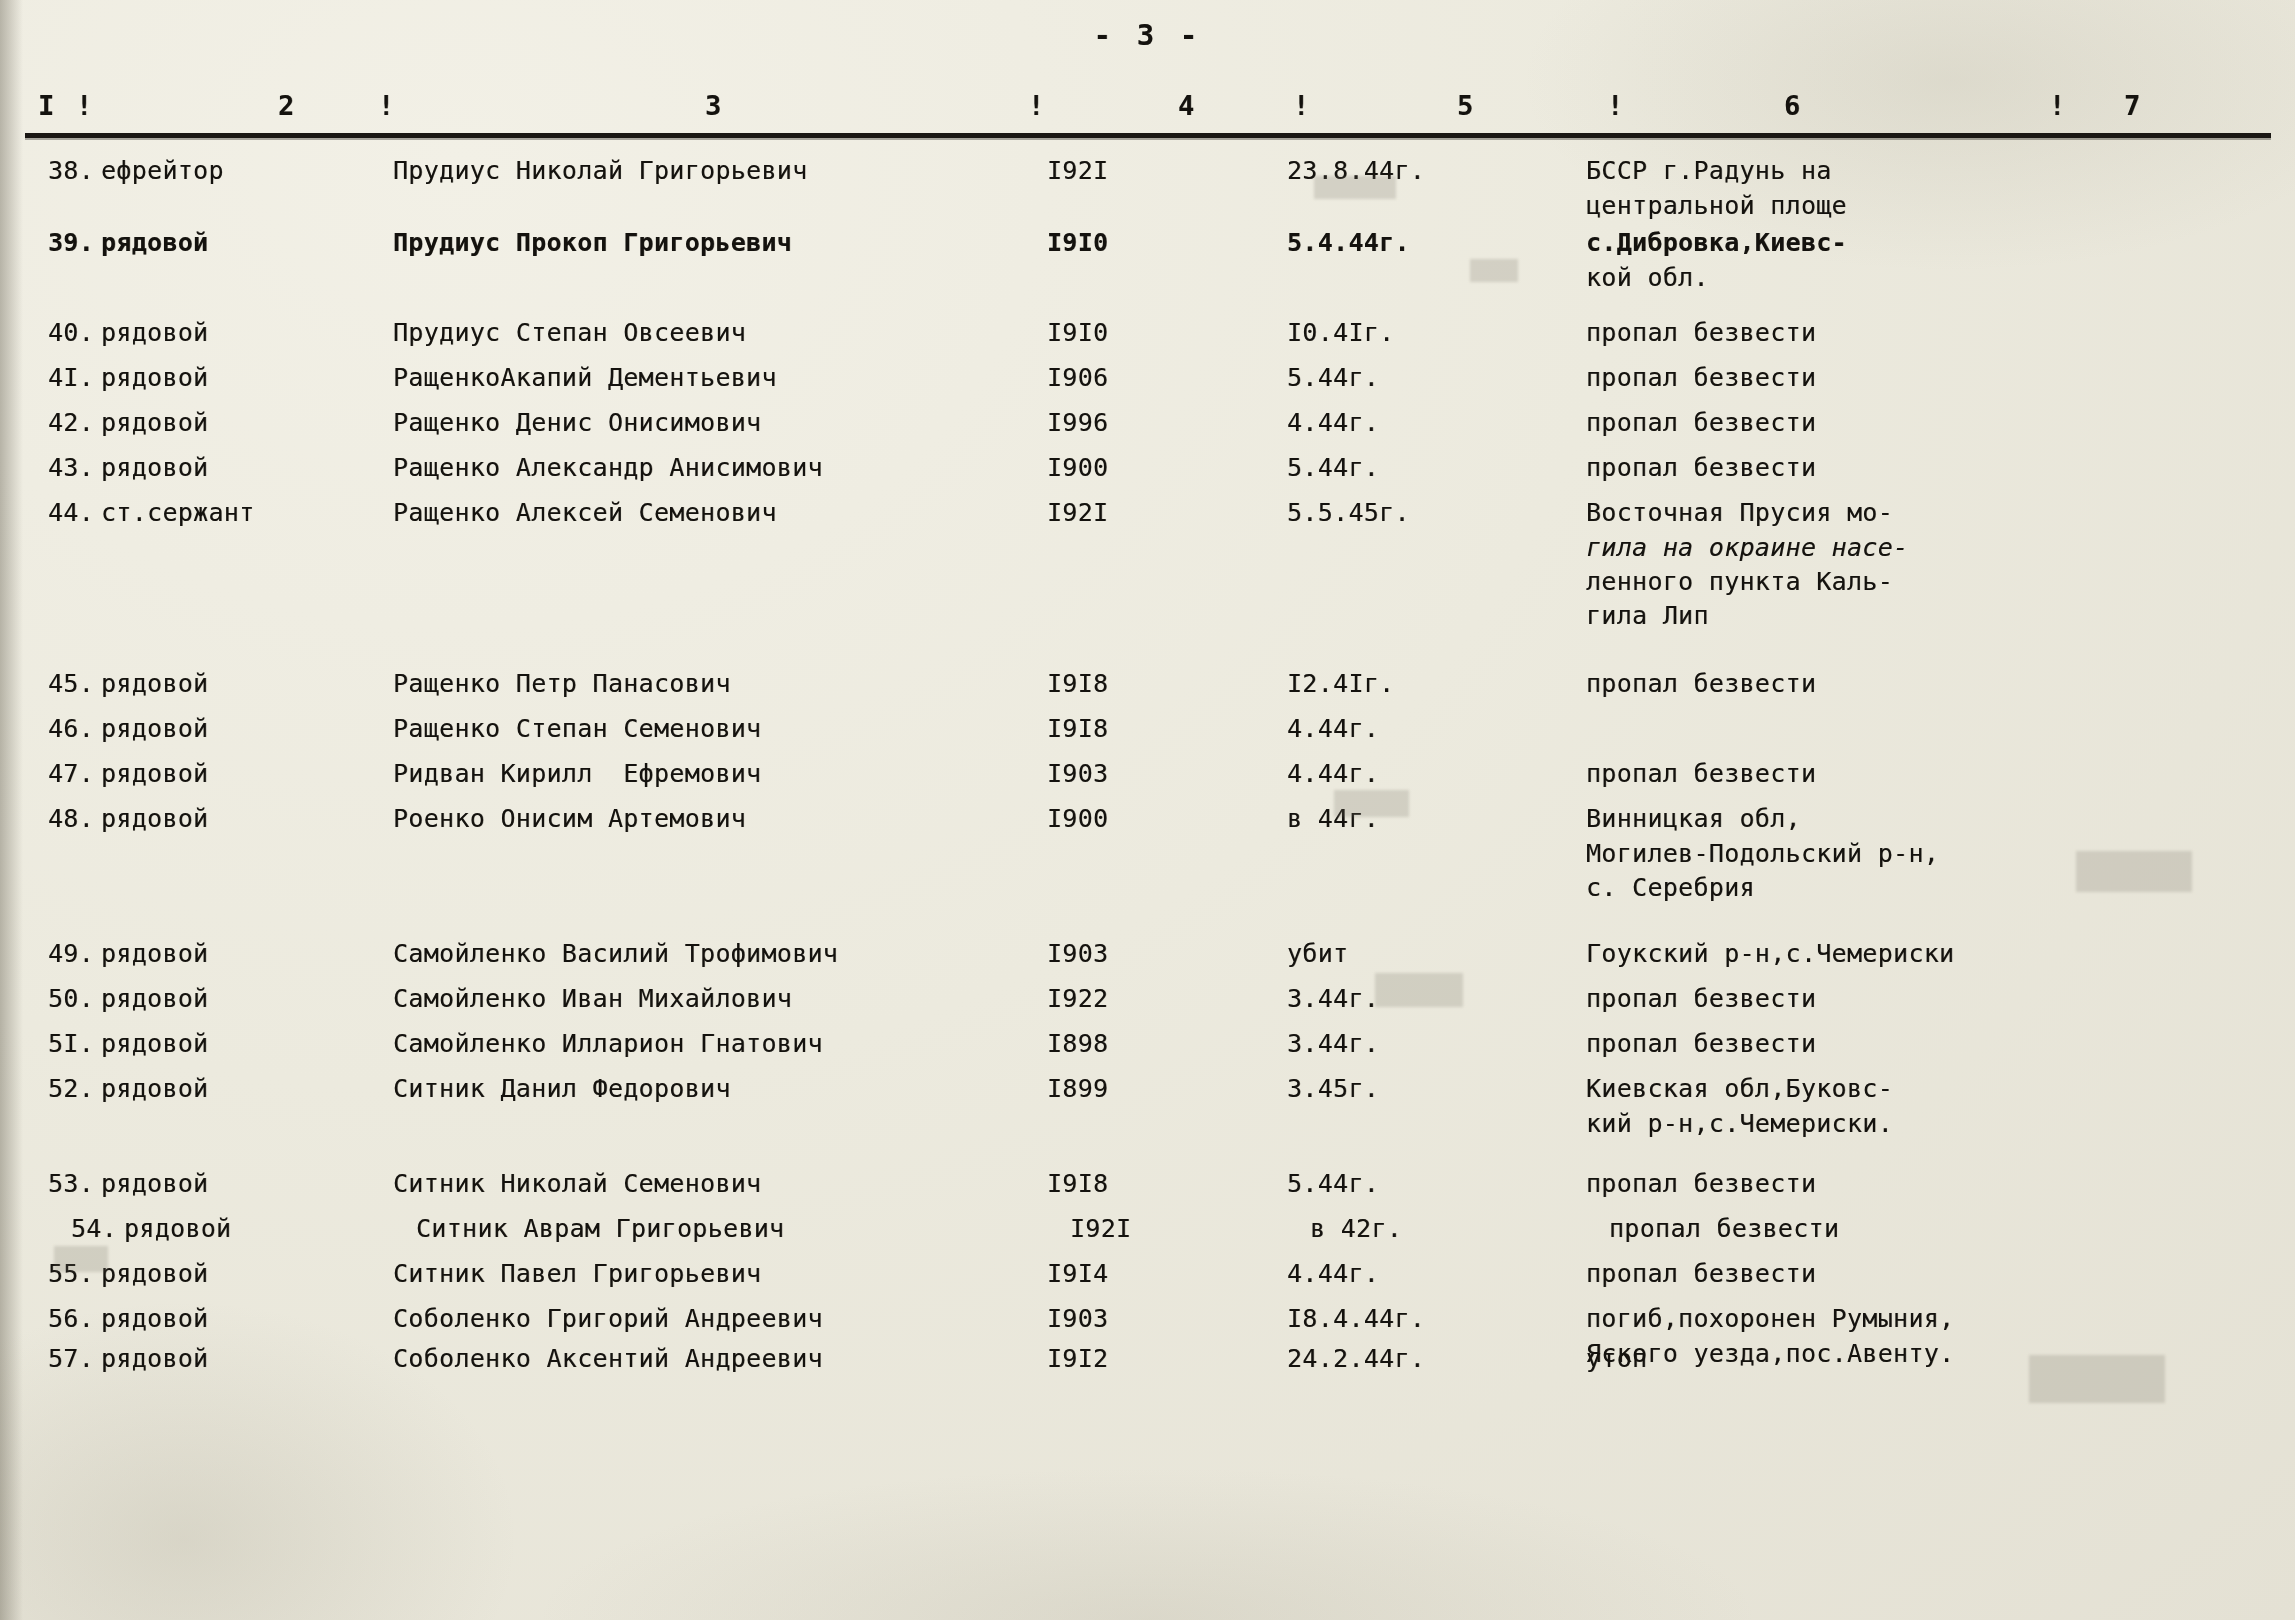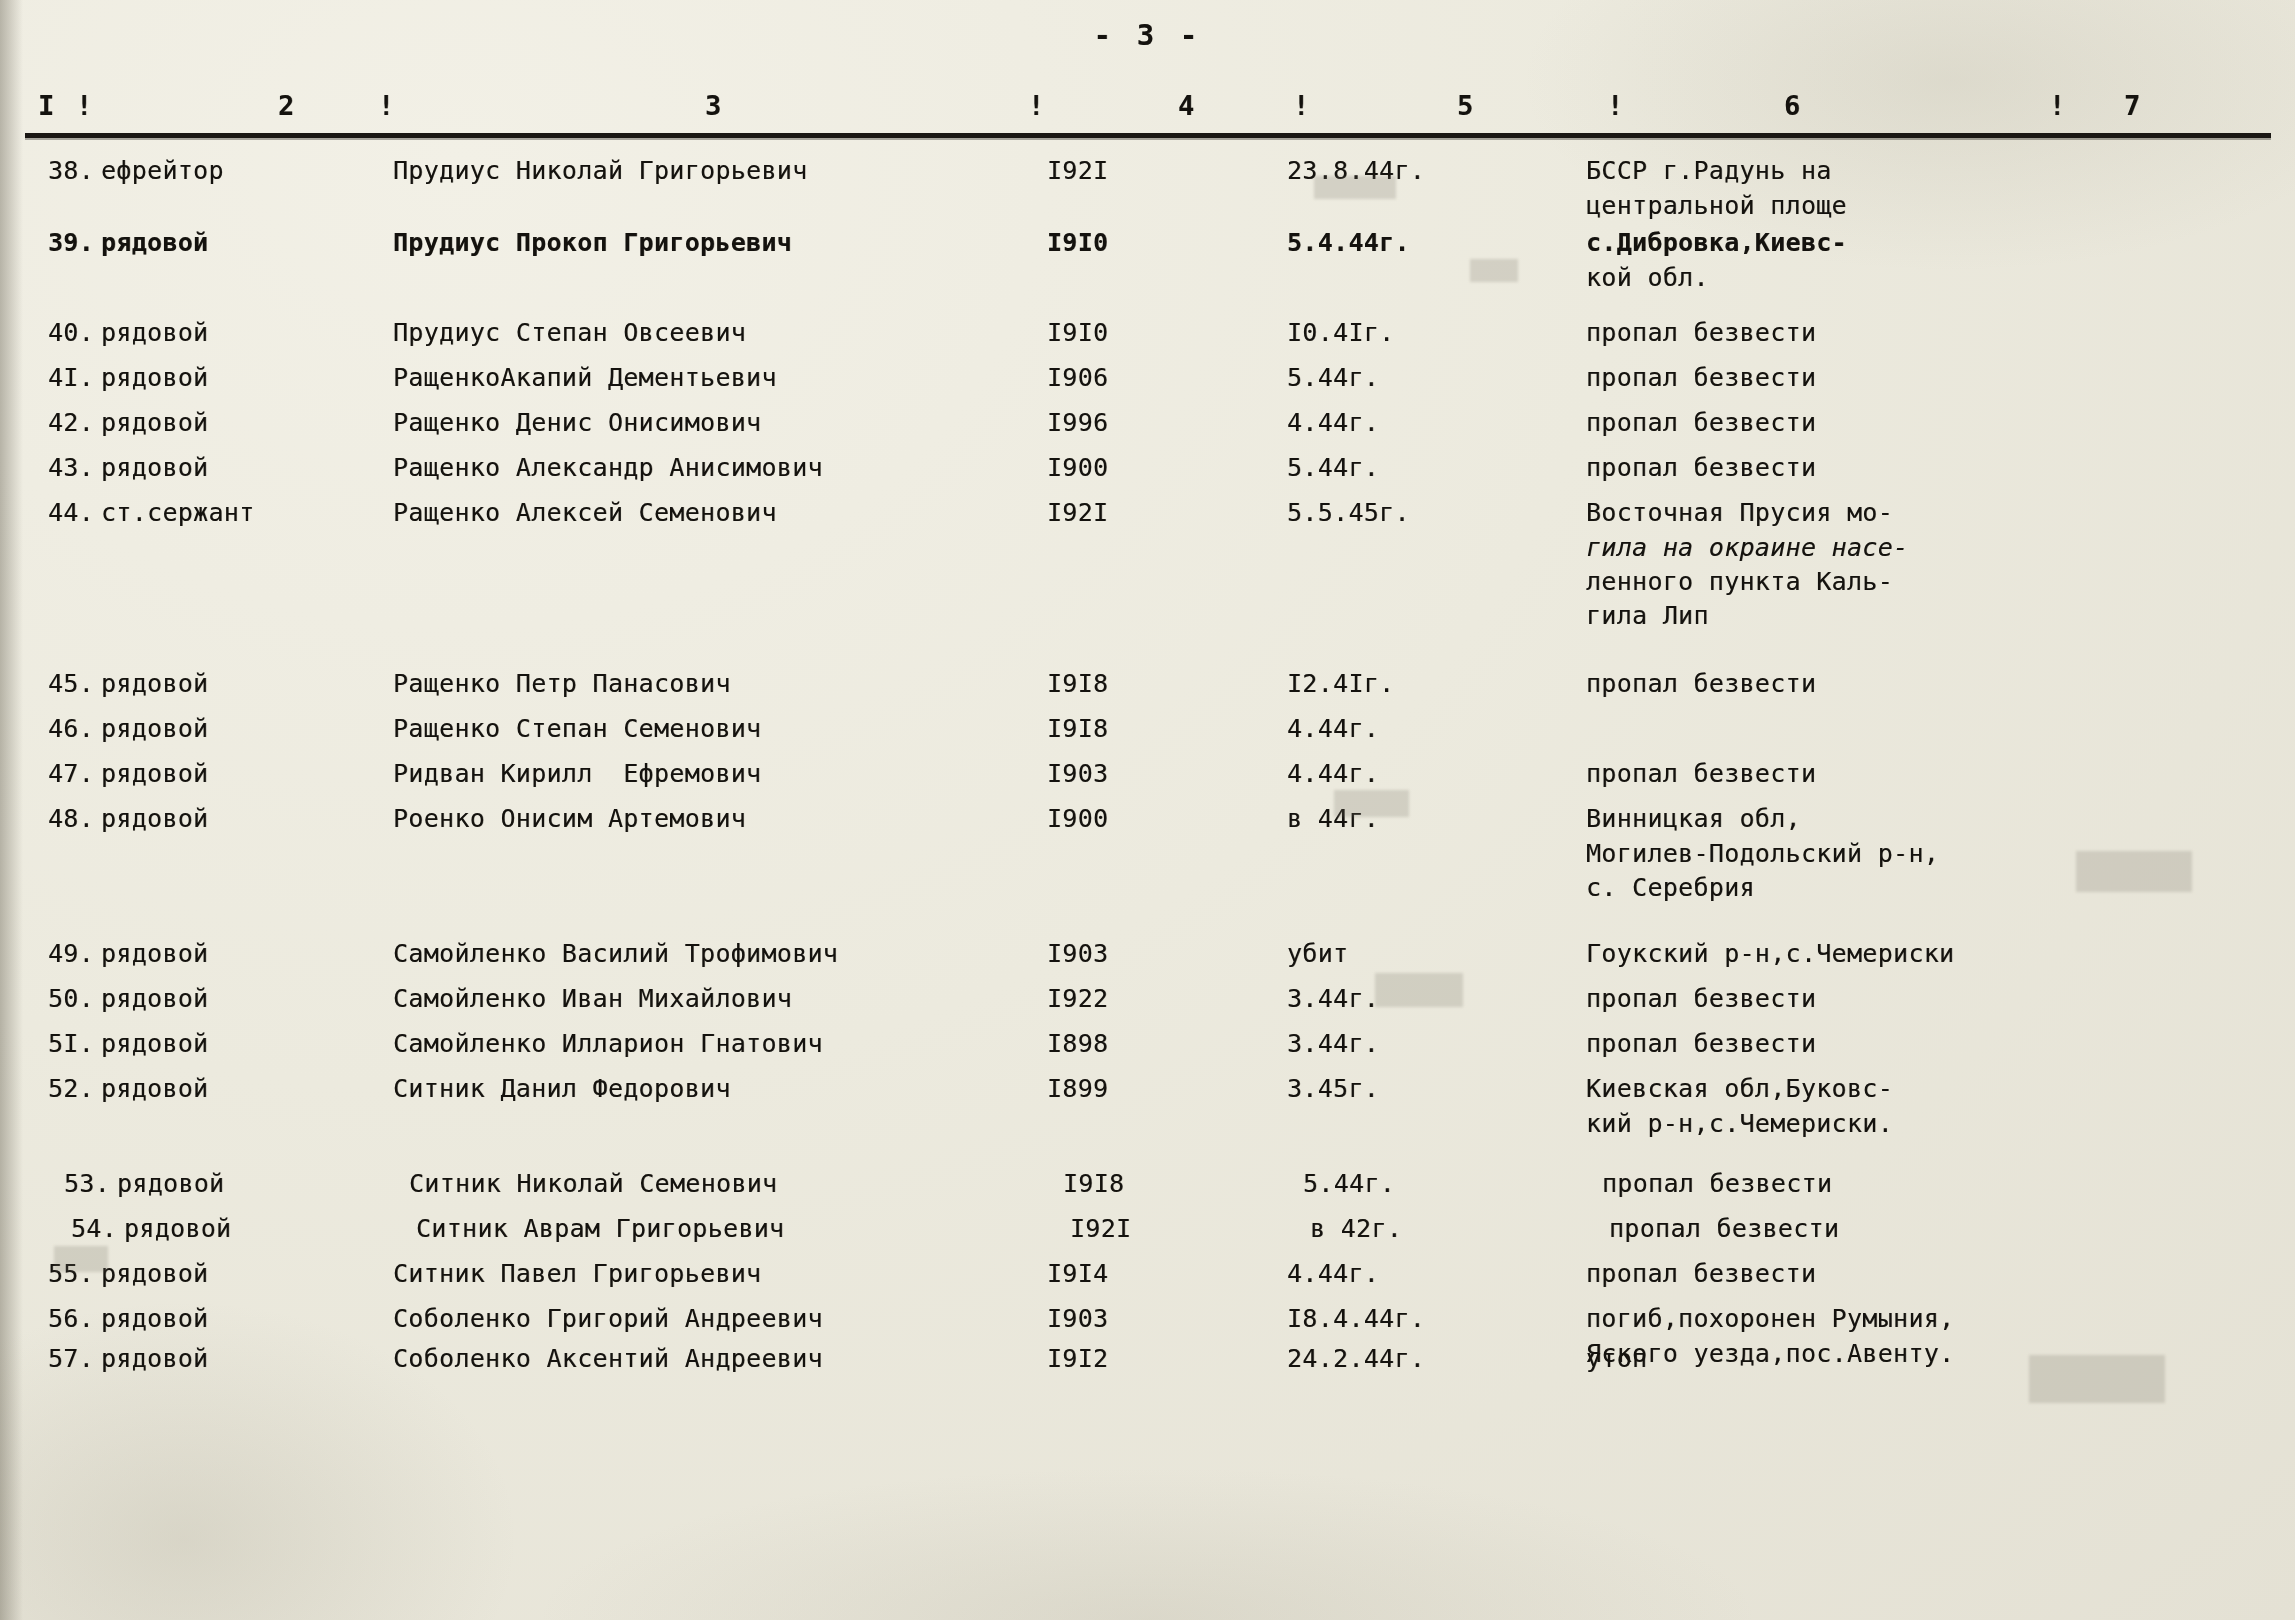--- a/index.html
+++ b/index.html
@@ -283,21 +283,21 @@
       </div>
       <div class="row" style="position: absolute; left: 0px; top: 918px; width: 2295px;">
         <span class="cell ink c-num">52.</span>
         <span class="cell ink c-rank">рядовой</span>
         <span class="cell ink c-name">Ситник Данил Федорович</span>
         <span class="cell ink c-year">I899</span>
         <span class="cell ink c-date">3.45г.</span>
         <span class="cell ink c-place">Киевская обл,Буковс-</span>
       </div>
       <span class="extra ink" style="left: 1586px; top: 952px;">кий р-н,с.Чемериски.</span>
-      <div class="row" style="position: absolute; left: 0px; top: 1013px; width: 1975px; margin-left: 16px;">
+      <div class="row" style="position: absolute; left: 0px; top: 1013px; width: 1975px;">
         <span class="cell ink c-num">53.</span>
         <span class="cell ink c-rank">рядовой</span>
         <span class="cell ink c-name">Ситник Николай Семенович</span>
         <span class="cell ink c-year">I9I8</span>
         <span class="cell ink c-date">5.44г.</span>
         <span class="cell ink c-place">пропал безвести</span>
       </div>
       <div class="row" style="position: absolute; left: 0px; top: 1058px; width: 2295px; margin-left: 23px;">
         <span class="cell ink c-num">54.</span>
         <span class="cell ink c-rank">рядовой</span>

